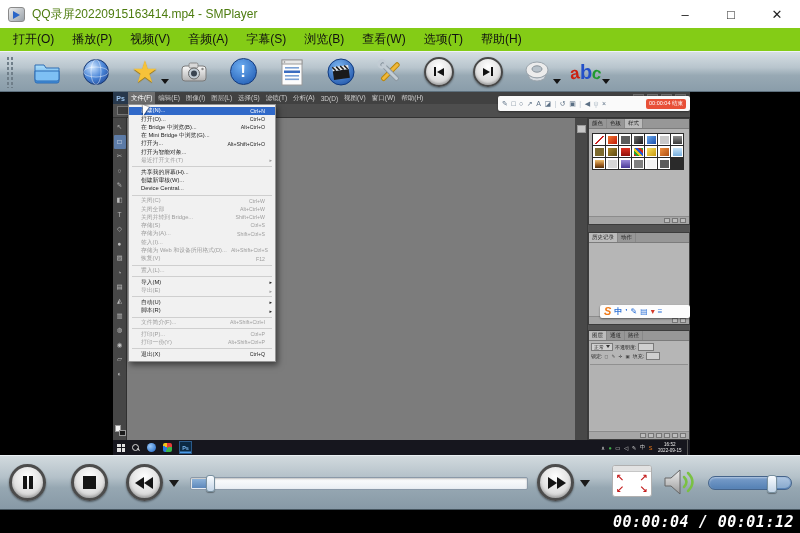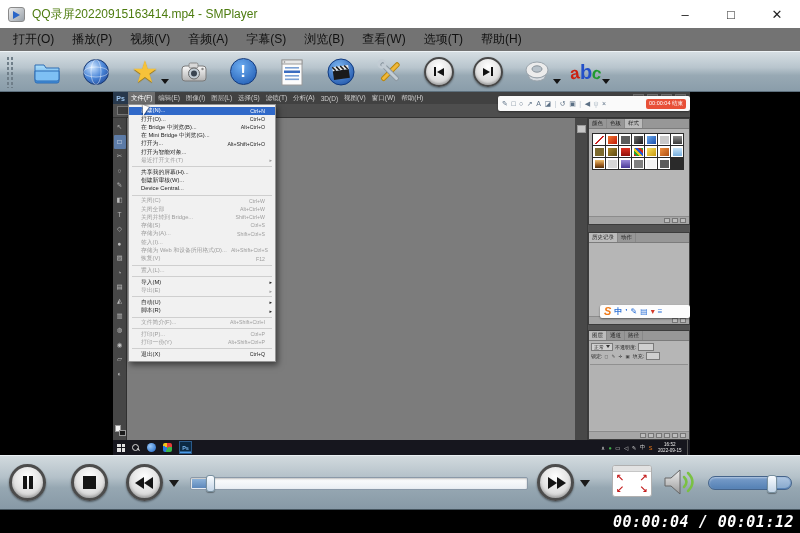--- a/index.html
+++ b/index.html
@@ -9,21 +9,21 @@
   
   .titlebar { position:absolute; top:0; left:0; right:0; height:28px; background:#fff; display:flex; align-items:center; }
   .app-icon { width:17px; height:15px; margin:0 7px 0 8px; border-radius:3px;
     background:linear-gradient(135deg,#ececec,#9aa2aa); position:relative; border:1px solid #8a8a8a; }
   .app-icon::before { content:""; position:absolute; left:4px; top:3px; width:0; height:0;
     border-left:7px solid #2a66c8; border-top:4.5px solid transparent; border-bottom:4.5px solid transparent; }
   .title-text { font-size:12px; color:#4d7c0f; }
   .win-btns { margin-left:auto; display:flex; height:100%; }
   .win-btn { width:46px; display:flex; align-items:center; justify-content:center; font-size:13px; color:#222; }
 
-  .menubar { position:absolute; top:28px; left:0; right:0; height:23px; background:#737373;
+  .menubar { position:absolute; top:28px; left:0; right:0; height:23px; background:#84cc16;
     display:flex; align-items:center; padding-left:4px; }
   .menu-item { font-size:12px; color:#111; padding:0 9px; line-height:23px; }
 
   .toolbar { position:absolute; top:51px; left:0; right:0; height:41px;
     background:linear-gradient(#d6dee3,#b8c5cd 40%,#98a9b4 60%,#8a9daa);
     border-top:1px solid #eef3f6; border-bottom:1px solid #5e707d;
     display:flex; align-items:center; gap:17px; padding-left:6px; }
   .grip { width:8px; height:32px; background-image:radial-gradient(#6f7e89 1px, transparent 1.2px); background-size:4px 5px; }
   .tbi { width:32px; height:34px; position:relative; display:flex; align-items:center; justify-content:center; flex:0 0 auto; }
   .mini-dd { position:absolute; right:-8px; bottom:5px; width:0; height:0;

